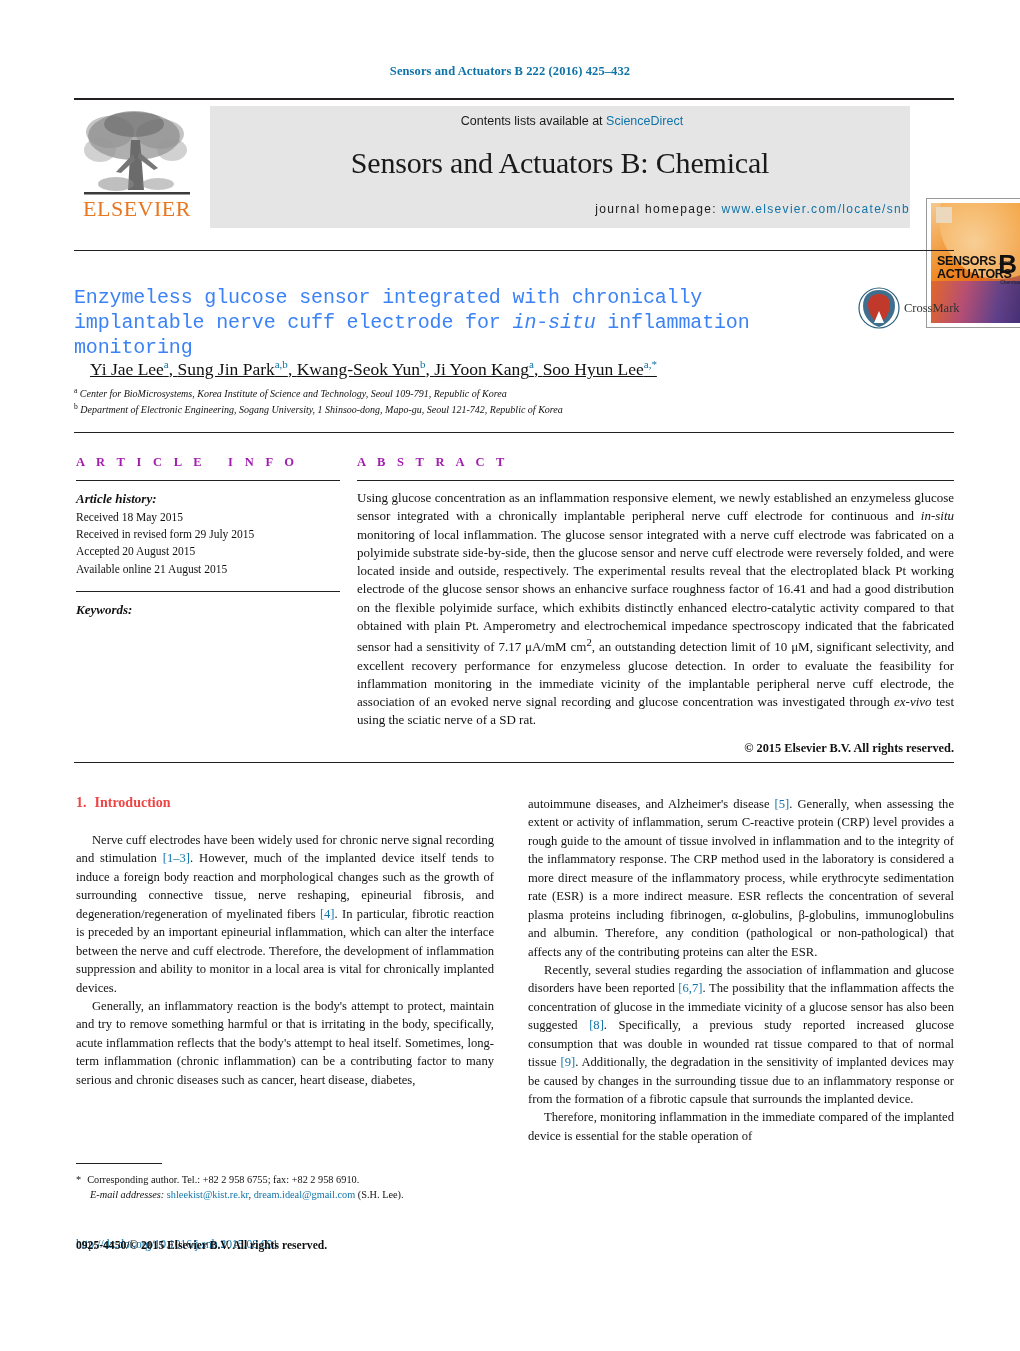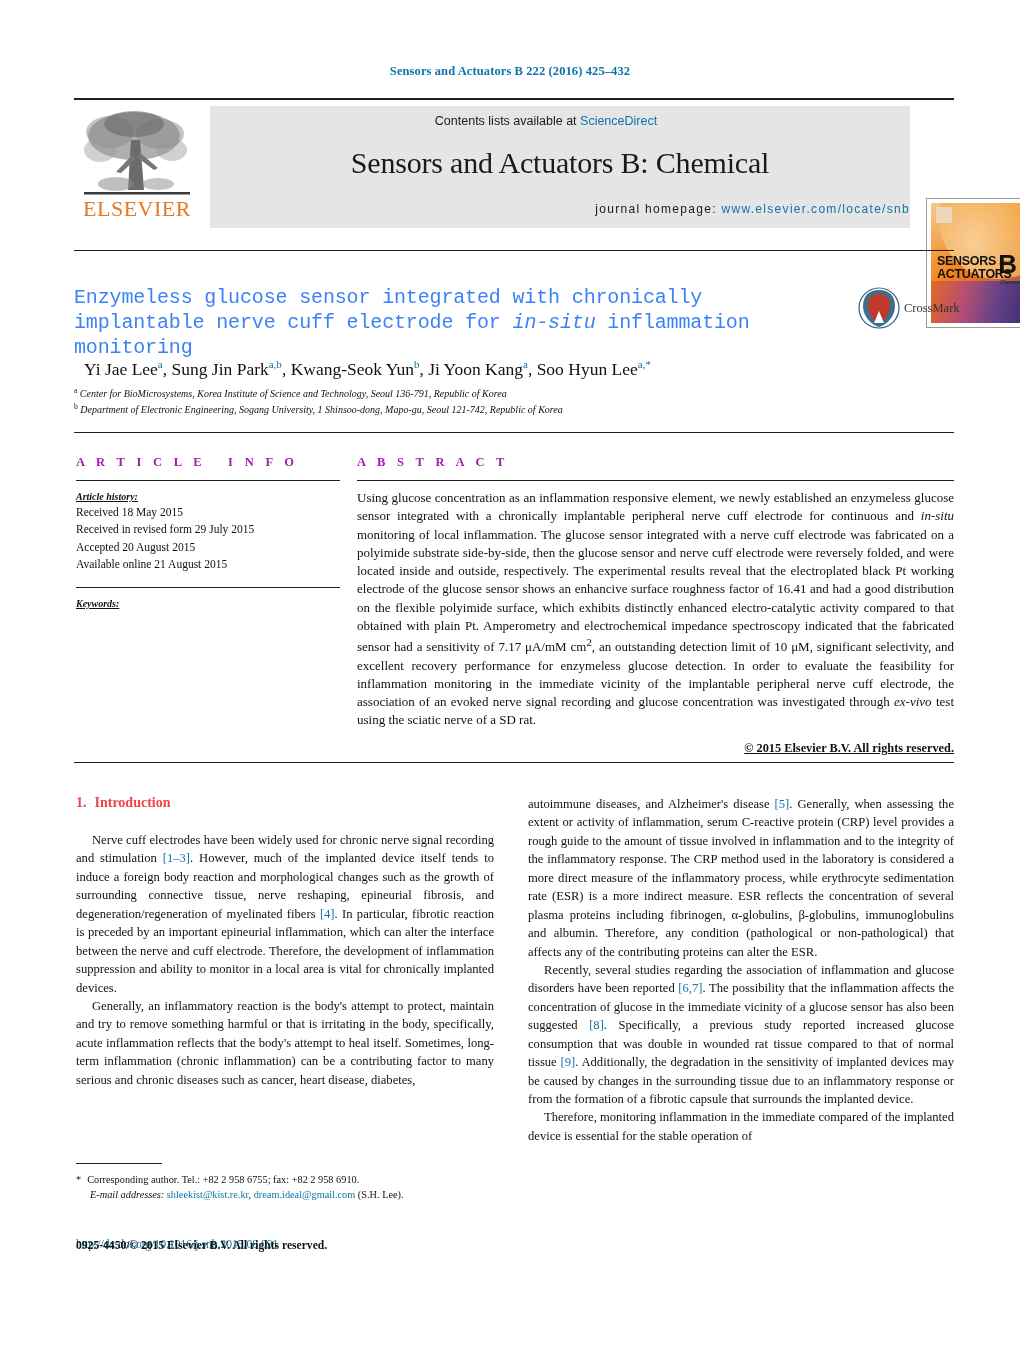--- a/index.html
+++ b/index.html
@@ -49,21 +49,21 @@
     font-size: 22px;
     letter-spacing: 0.5px;
     color: #e87722;
   }
   .masthead-band {
     position: absolute; left: 136px; top: 8px;
     width: 700px; height: 122px;
     background: #e5e5e5;
   }
   .contents-line {
-    position: absolute; left: 122px; top: 16px; width: 700px;
+    position: absolute; left: 148px; top: 16px; width: 700px;
     text-align: center;
     font-family: "Liberation Sans", sans-serif;
     font-size: 12.5px;
     color: #1a1a1a;
   }
   .contents-line .sd-link { color: #1073a8; }
   .journal-title {
     position: absolute; left: 136px; top: 48px; width: 700px;
     text-align: center;
     font-family: "Liberation Serif", serif;
@@ -151,24 +151,25 @@
   .crossmark .cm-badge {
     position: absolute; left: 0; top: 0; width: 42px; height: 42px;
   }
   .crossmark .cm-label {
     position: absolute; left: 46px; top: 14px;
     font-family: "Liberation Serif", serif;
     font-size: 12.5px; color: #333;
   }
 
   .authors {
-    position: absolute; left: 84px; top: 358px; width: 880px;
+    position: absolute; left: 90px; top: 358px; width: 880px;
     font-family: "Liberation Serif", serif;
     font-size: 17.5px;
     color: #111;
+    text-decoration: underline;
   }
   .authors sup { color: #1073a8; font-size: 11px; }
   .affil {
     position: absolute; left: 74px; top: 386px; width: 880px;
     font-family: "Liberation Serif", serif;
     font-style: italic;
     font-size: 10px;
     line-height: 1.42;
     color: #111;
   }
@@ -187,41 +188,40 @@
     font-size: 12.5px;
     font-weight: bold;
     letter-spacing: 4.3px;
     color: #a21caf;
     margin-bottom: 10px;
   }
   .hairline { height: 1px; background: #231f20; margin-bottom: 8px; }
 
   .history-title, .kw-title {
     font-style: italic; font-weight: bold;
-    font-size: 10px; color: #111; line-height: 1.5; text-decoration: underline;
+    font-size: 13px; color: #111; line-height: 1.5;
   }
   .history-list, .kw-list {
     font-size: 11.5px; line-height: 1.52; color: #111;
   }
   .kw-block { margin-top: 13px; }
 
   .abstract-body {
     font-size: 13px;
     line-height: 1.405;
     text-align: justify;
     color: #111;
   }
   .abstract-body .ital { font-style: italic; }
   .copyright {
     margin-top: 11px;
     text-align: right;
     font-size: 12.3px;
     font-weight: bold;
     color: #111;
-    text-decoration: underline;
   }
 
   
   .rule-above-body {
     position: absolute; left: 74px; top: 762px; width: 880px; height: 1px;
     background: #231f20;
   }
   .col-left  { position: absolute; left: 76px;  top: 795px; width: 418px; }
   .col-right { position: absolute; left: 528px; top: 795px; width: 426px; }
 
@@ -343,21 +343,21 @@
         <path d="M21 3 C11 3 5 9 5 19 C5 30 14 38 21 40 C28 38 37 30 37 19 C37 9 31 3 21 3 Z" fill="#3f6f8f"></path>
         <path d="M21 7 C14 7 10 11 10 18 C10 27 16 34 21 36 C26 34 32 27 32 18 C32 11 28 7 21 7 Z" fill="#c0392b"></path>
         <path d="M21 24 L16 36 L26 36 Z" fill="#ffffff"></path>
       </svg>
       <div class="cm-label">CrossMark</div>
     </div>
   </div>
 
   <div class="authors"><span>Yi Jae Lee</span><sup>a</sup>, <span>Sung Jin Park</span><sup>a,b</sup>, <span>Kwang-Seok Yun</span><sup>b</sup>, <span>Ji Yoon Kang</span><sup>a</sup>, <span>Soo Hyun Lee</span><sup>a,*</sup></div>
   <div class="affil">
-      <div><sup>a</sup><span> Center for BioMicrosystems, Korea Institute of Science and Technology, Seoul 136-791, Republic of Korea</span></div>
+      <div><sup>a</sup><span> Center for BioMicrosystems, Korea Institute of Science and Technology, Seoul 109-791, Republic of Korea</span></div>
       <div><sup>b</sup><span> Department of Electronic Engineering, Sogang University, 1 Shinsoo-dong, Mapo-gu, Seoul 121-742, Republic of Korea</span></div>
     </div>
 
   <div class="rule-above-info"></div>
 
   <div class="info-col">
     <div class="sec-head">A R T I C L E &nbsp;&nbsp;I N F O</div>
     <div class="hairline"></div>
     <div class="history-title">Article history:</div>
     <div class="history-list">

